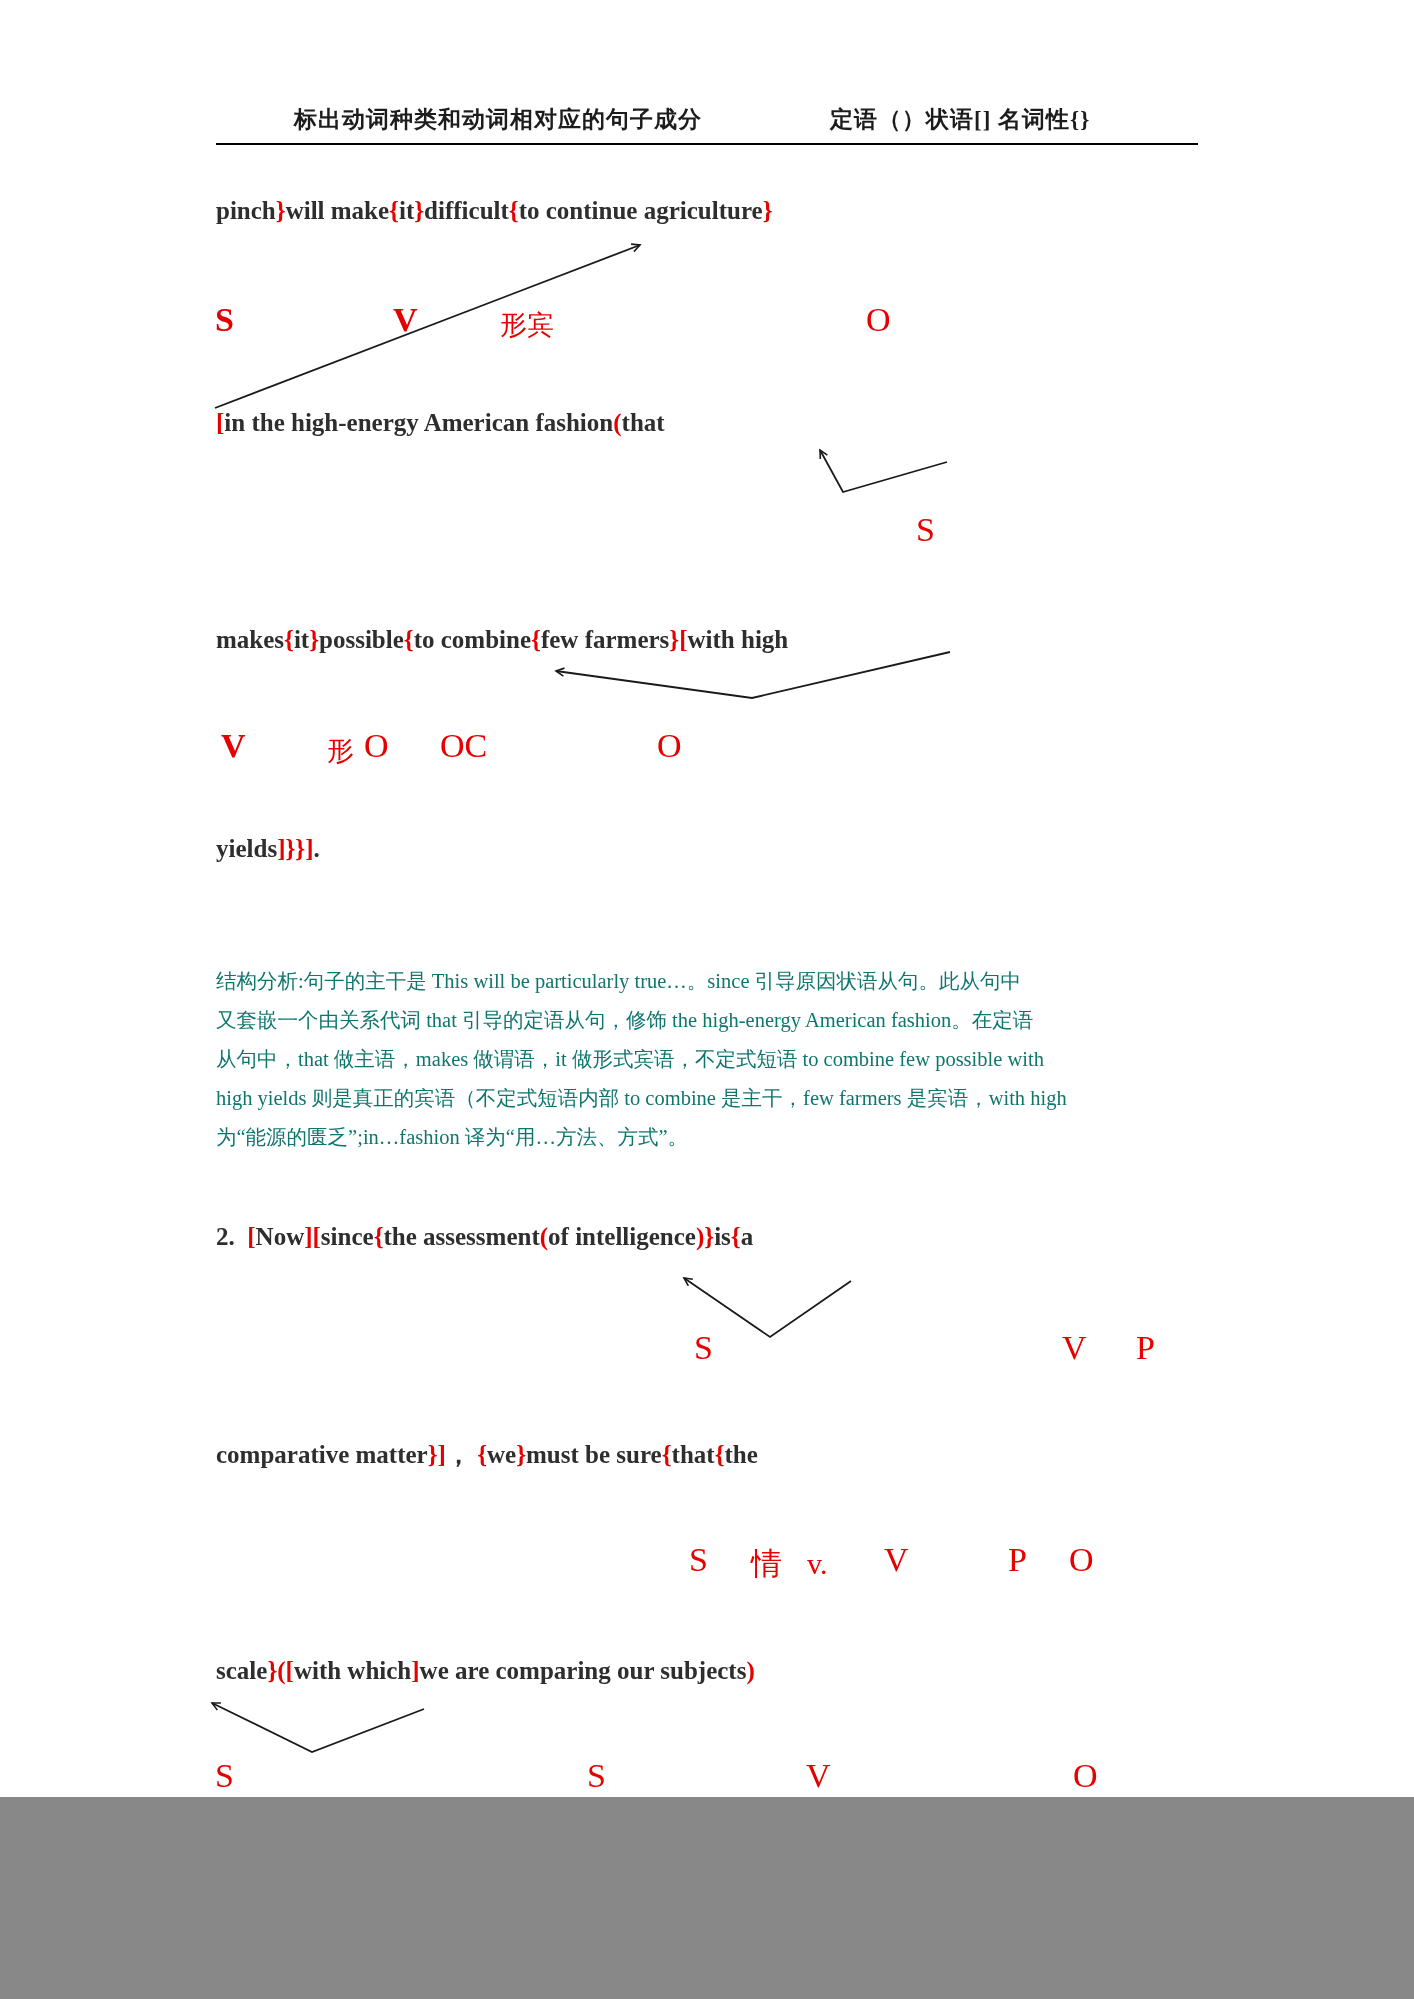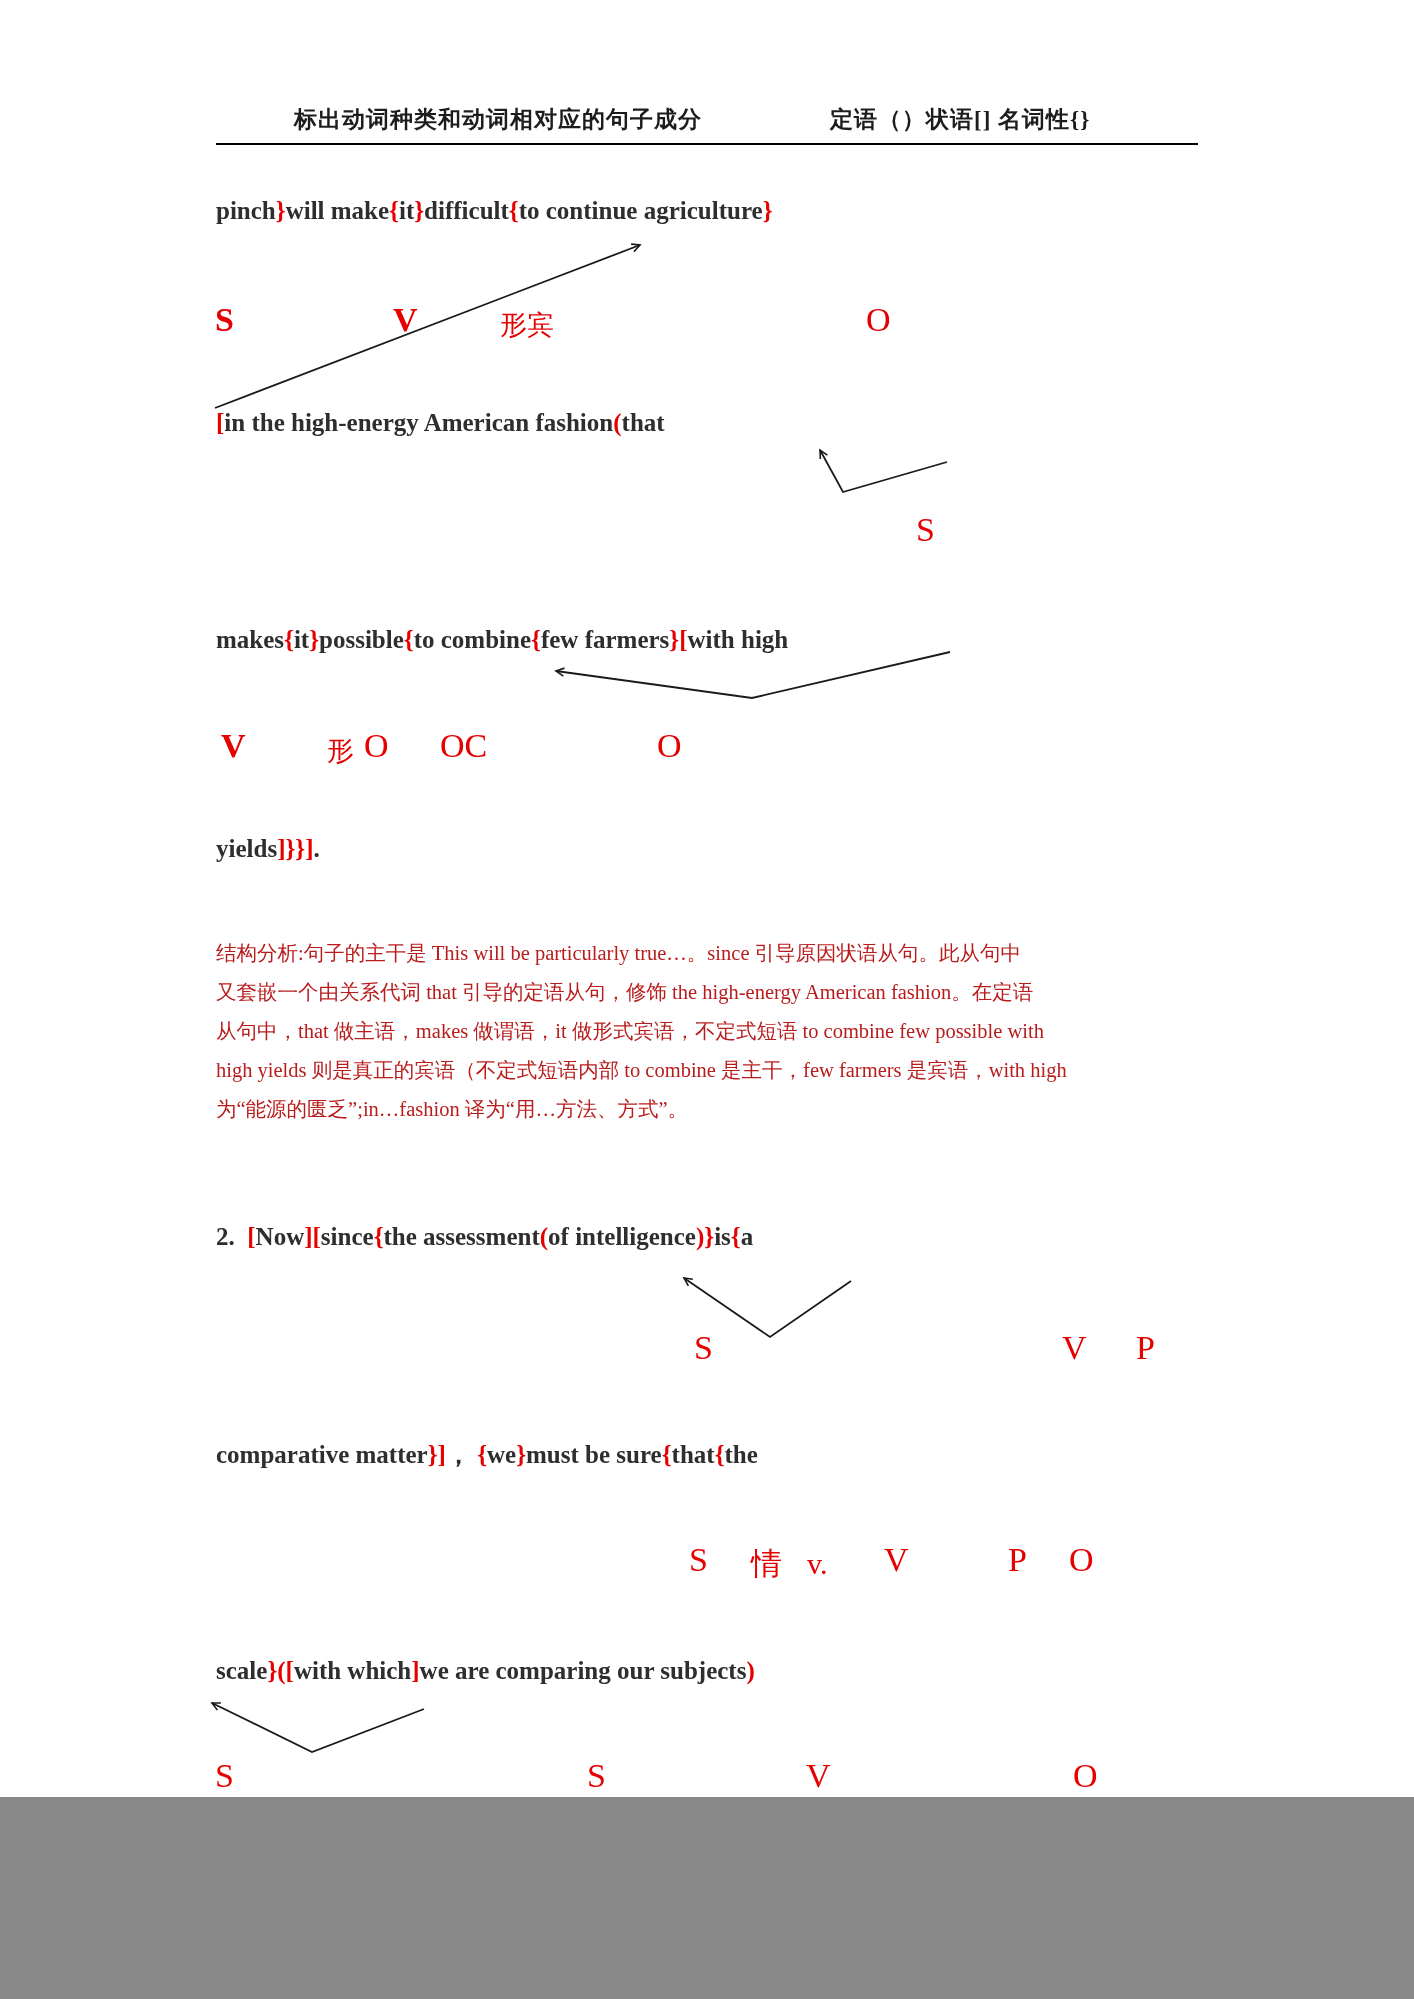--- a/index.html
+++ b/index.html
@@ -32,22 +32,22 @@
   .lab{
     position:absolute;
     color:#e60000;font-size:34px;line-height:40px;white-space:pre;
   }
   .lab-b{font-weight:bold;}
   .lab-cjk{font-size:27px;line-height:34px;}
   .lab-cjk-lg{font-size:31px;line-height:38px;}
   .lab-sm{font-size:30px;line-height:38px;}
   
   .para{
-    position:absolute;left:216px;top:934px;width:1000px;
-    font-size:20.5px;color:#b91c1c;
+    position:absolute;left:216px;top:962px;width:1000px;
+    font-size:20.5px;color:#0f766e;
   }
   .para-line{
     height:39px;line-height:39px;white-space:pre;
     data:none;
   }
   
   .footer{
     position:absolute;left:0;top:1902px;width:1414px;
     text-align:center;font-size:19px;color:#b91c1c;white-space:pre;
   }

